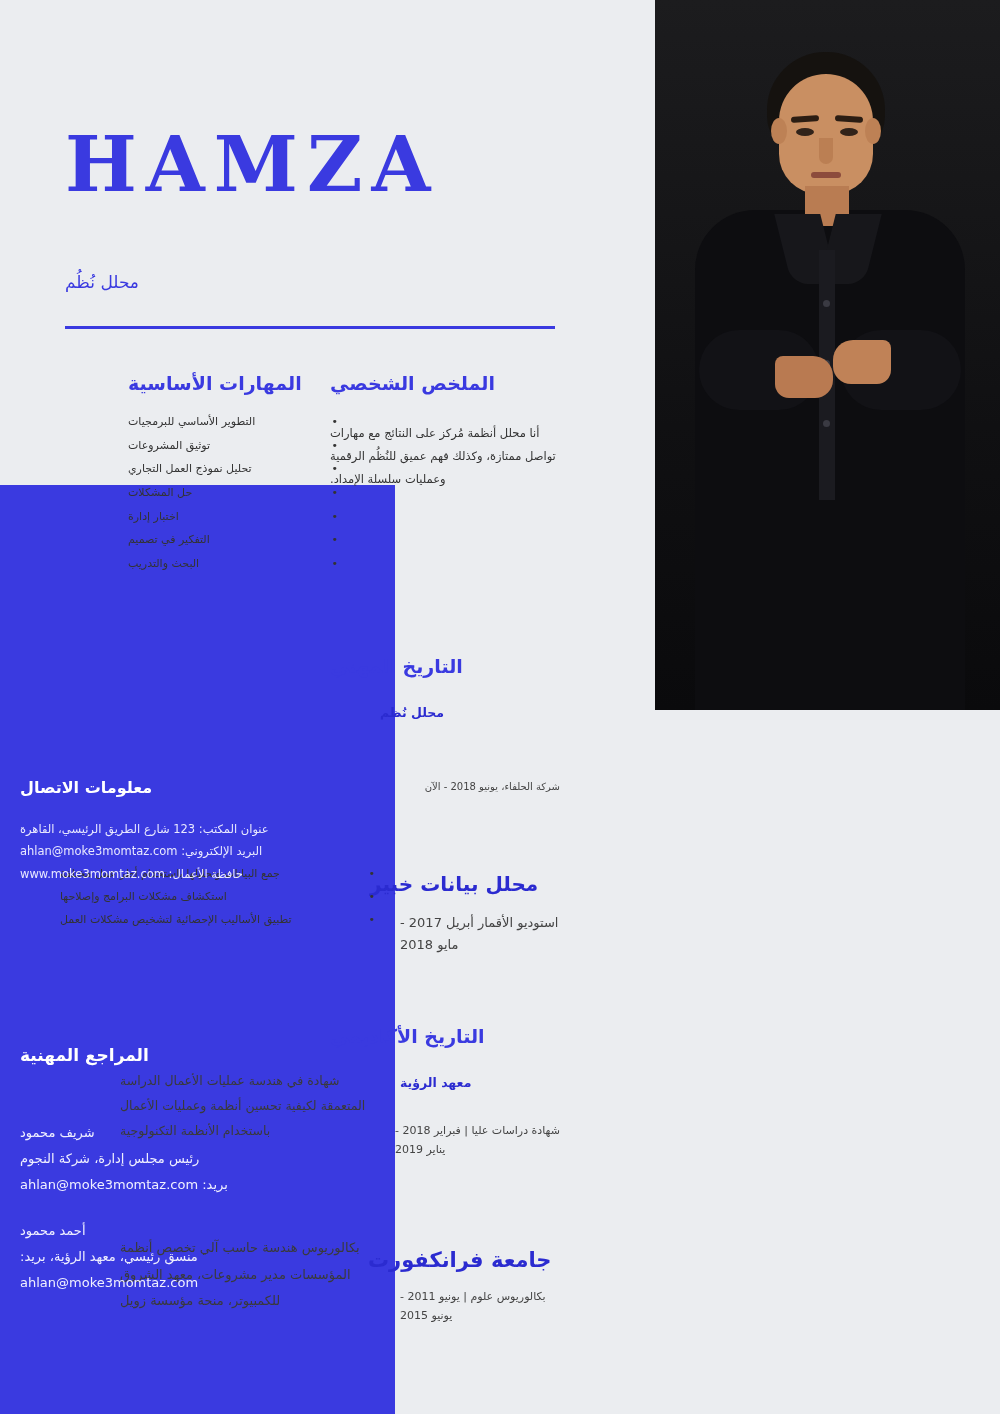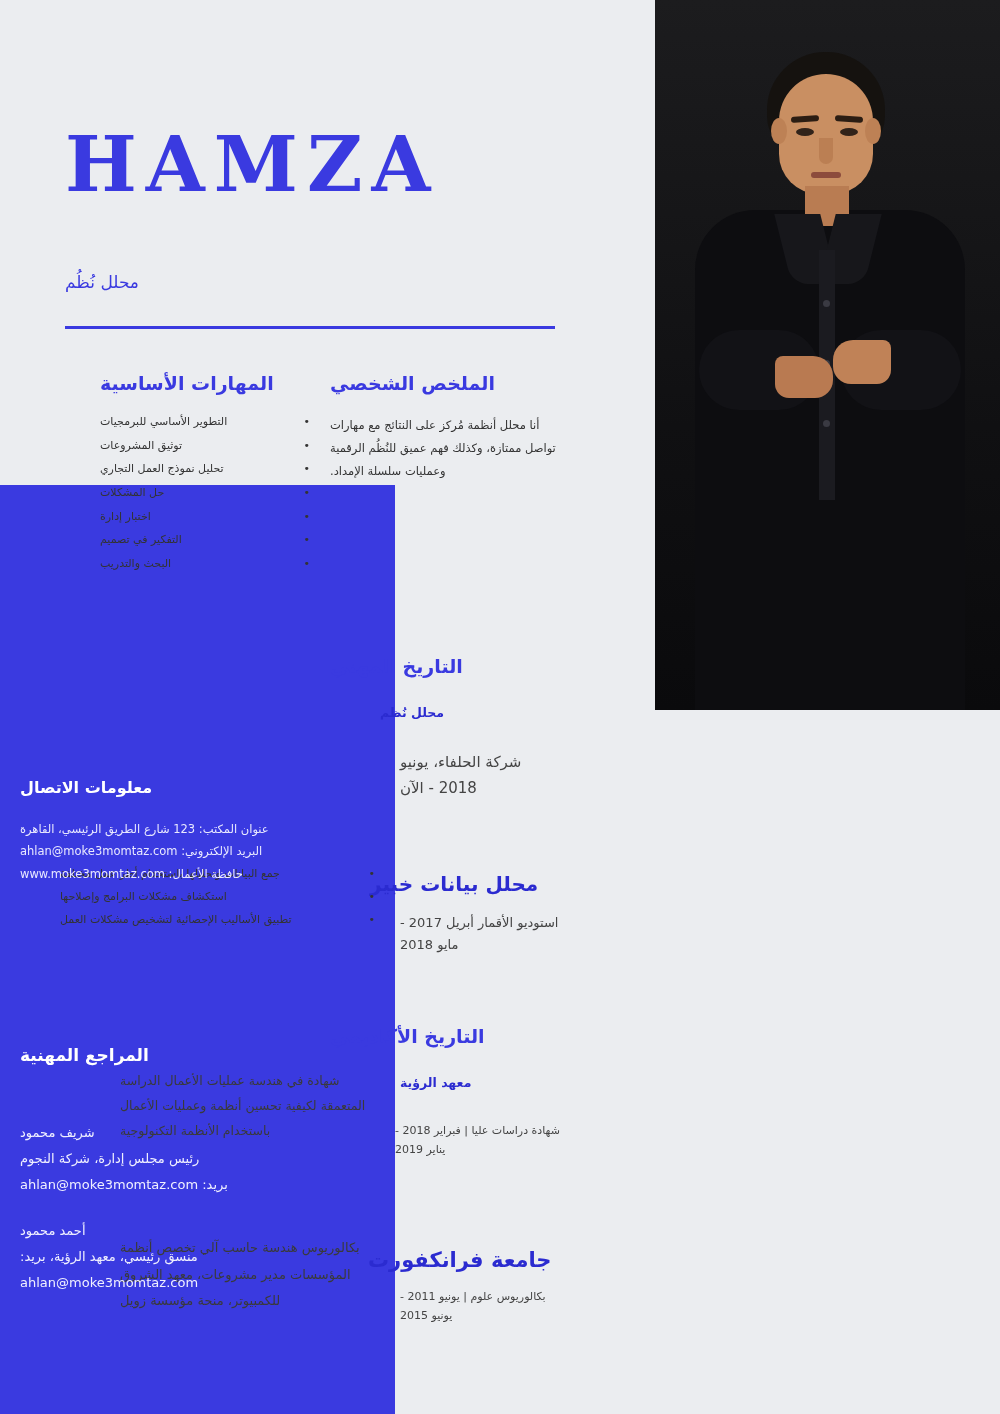--- a/index.html
+++ b/index.html
@@ -122,35 +122,35 @@
   ul.bullets { list-style: none; }
   ul.bullets li {
     font-size: 11px; color: #333; line-height: 2.1; direction: rtl;
     text-align: left; position: relative; padding-right: 14px;
   }
   ul.bullets li::before {
     content: "•"; position: absolute; right: 0; color: #333;
   }
 
   
-  .skills { position: absolute; left: 100px; top: 372px; width: 210px; }
+  .skills { position: absolute; left: 128px; top: 372px; width: 210px; }
   .skills .sec-title { margin-bottom: 16px; }
   .skills ul.bullets li { line-height: 2.15; }
 
   
   .summary { position: absolute; left: 330px; top: 372px; width: 230px; }
-  .summary .sec-title { margin-bottom: 20px; }
+  .summary .sec-title { margin-bottom: 28px; }
   .summary .body-txt { line-height: 2.0; }
 
   
   .career-head { position: absolute; left: 330px; top: 655px; width: 230px; }
   .job1-title { position: absolute; left: 380px; top: 705px; width: 180px;
     font-size: 12.5px; font-weight: 700; color: #2b2bd0; direction: rtl; text-align: left; }
-  .job1-meta { position: absolute; left: 400px; top: 750px; width: 160px;
-    font-size: 15px; color: #444; line-height: 1.7; direction: rtl; text-align: left; }
+  .job1-meta { position: absolute; left: 400px; top: 778px; width: 160px;
+    font-size: 10px; color: #444; line-height: 1.7; direction: rtl; text-align: right; }
   .job1-bullets { position: absolute; left: 60px; top: 700px; width: 315px; }
   .job1-bullets li { font-size: 12px; color: #3a3a3a; line-height: 2.0; }
 
   .job2-title { position: absolute; left: 370px; top: 872px; width: 190px;
     font-size: 20px; font-weight: 700; color: #2b2bd0; direction: rtl; text-align: left; }
   .job2-meta { position: absolute; left: 400px; top: 912px; width: 160px;
     font-size: 13px; color: #444; line-height: 1.7; direction: rtl; text-align: left; }
   .job2-bullets { position: absolute; left: 60px; top: 862px; width: 315px; }
   .job2-bullets li { font-size: 11px; color: #3a3a3a; line-height: 2.0; }
 

